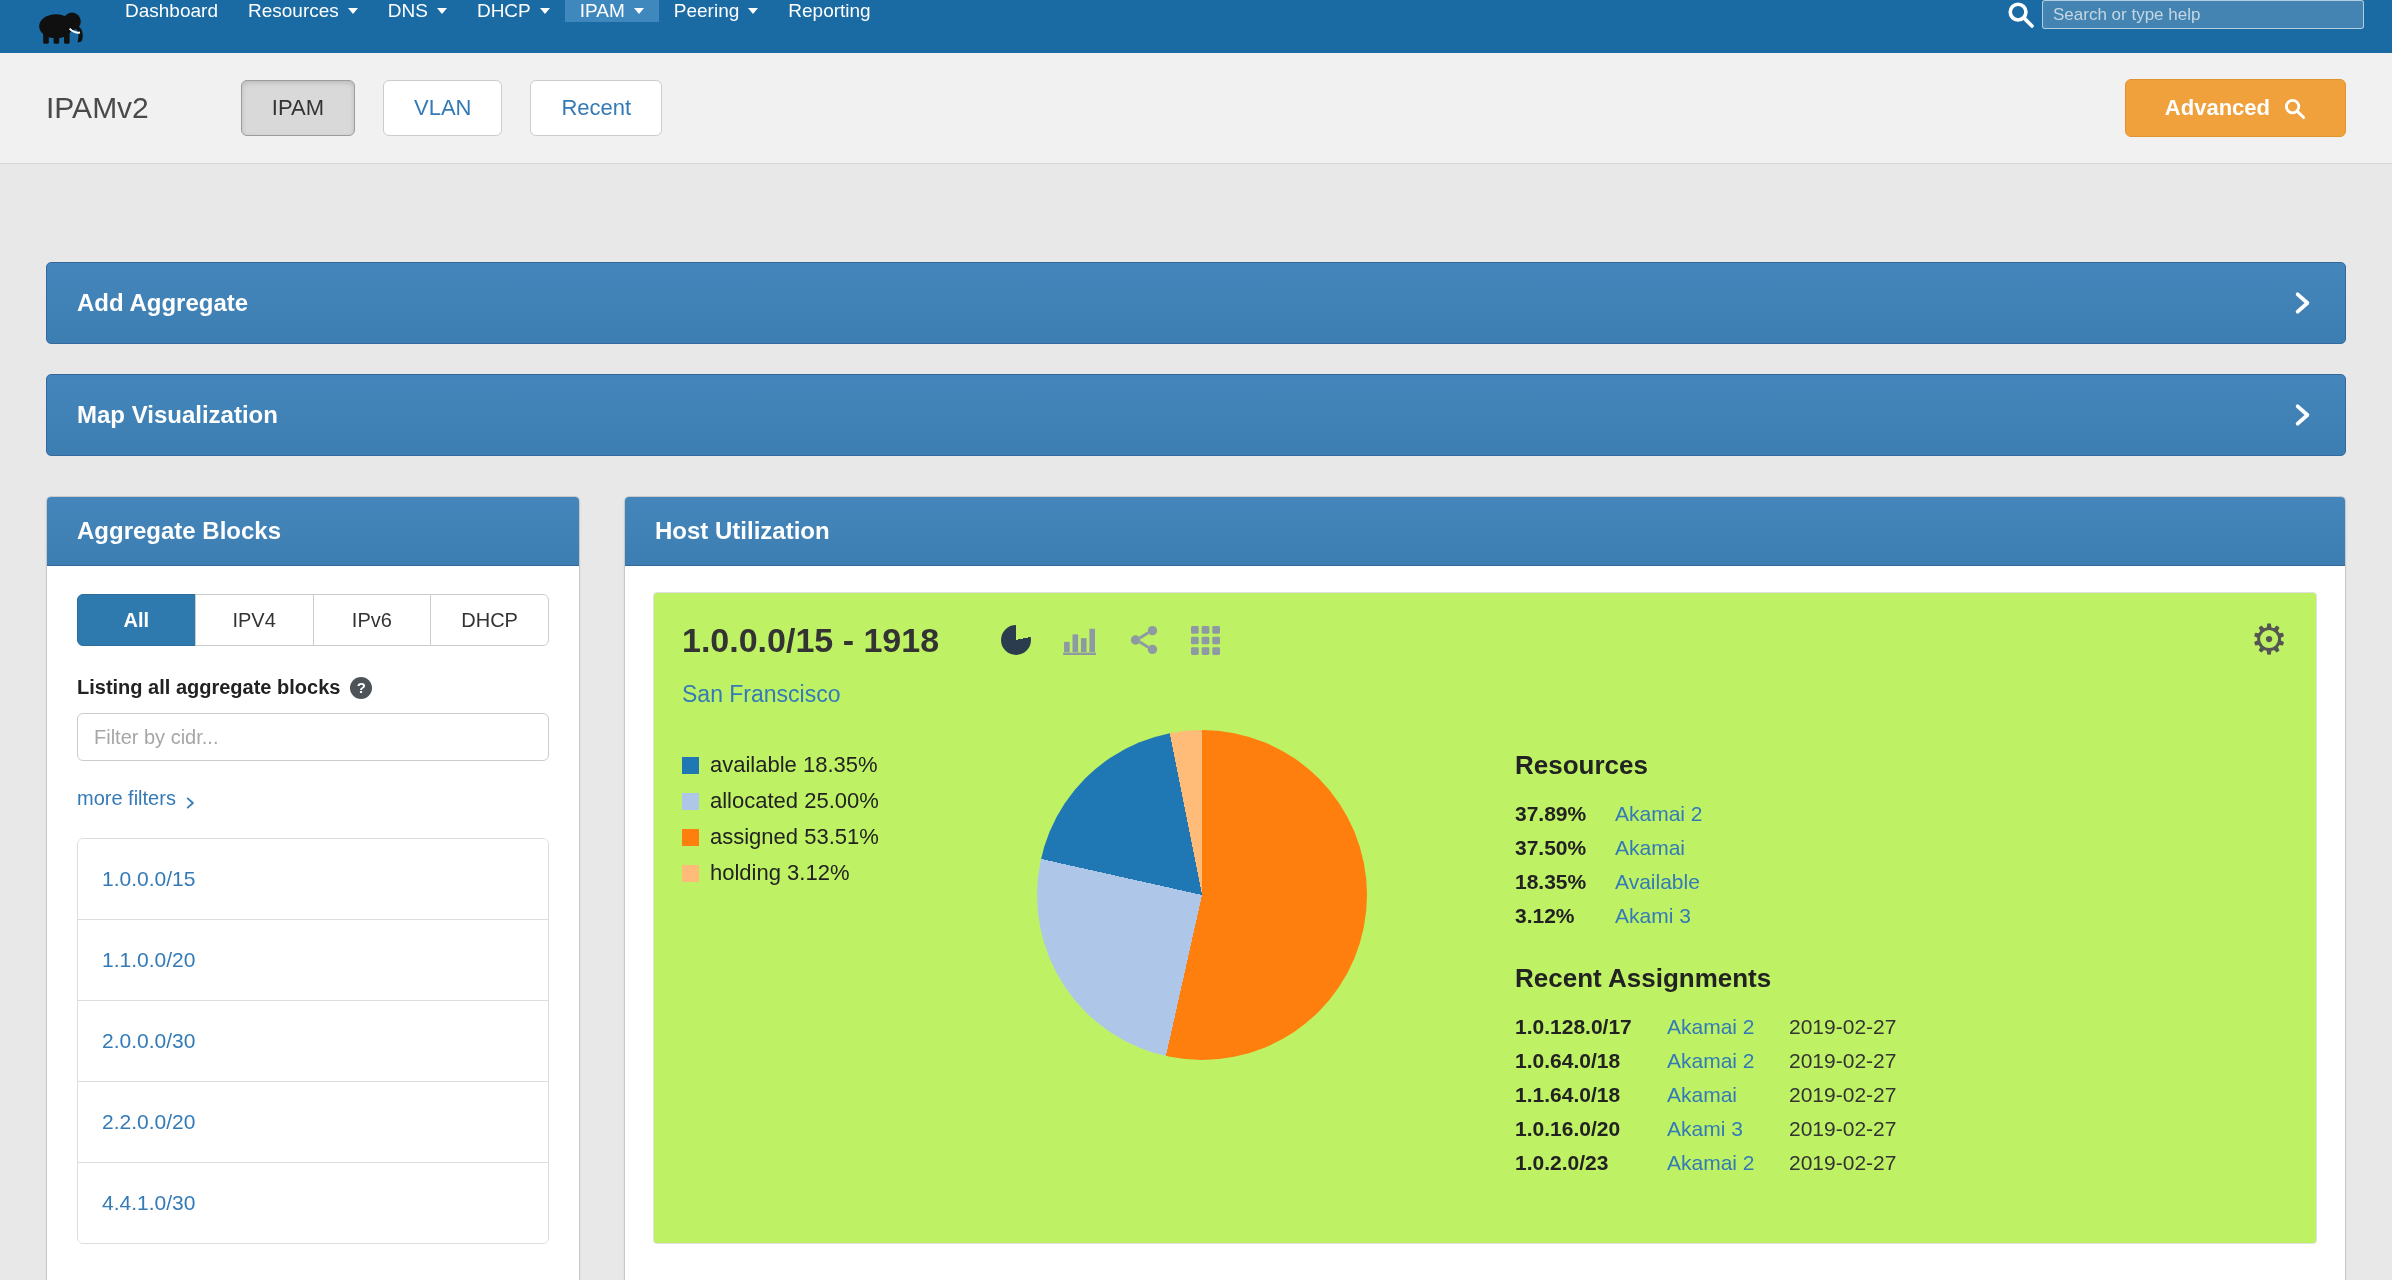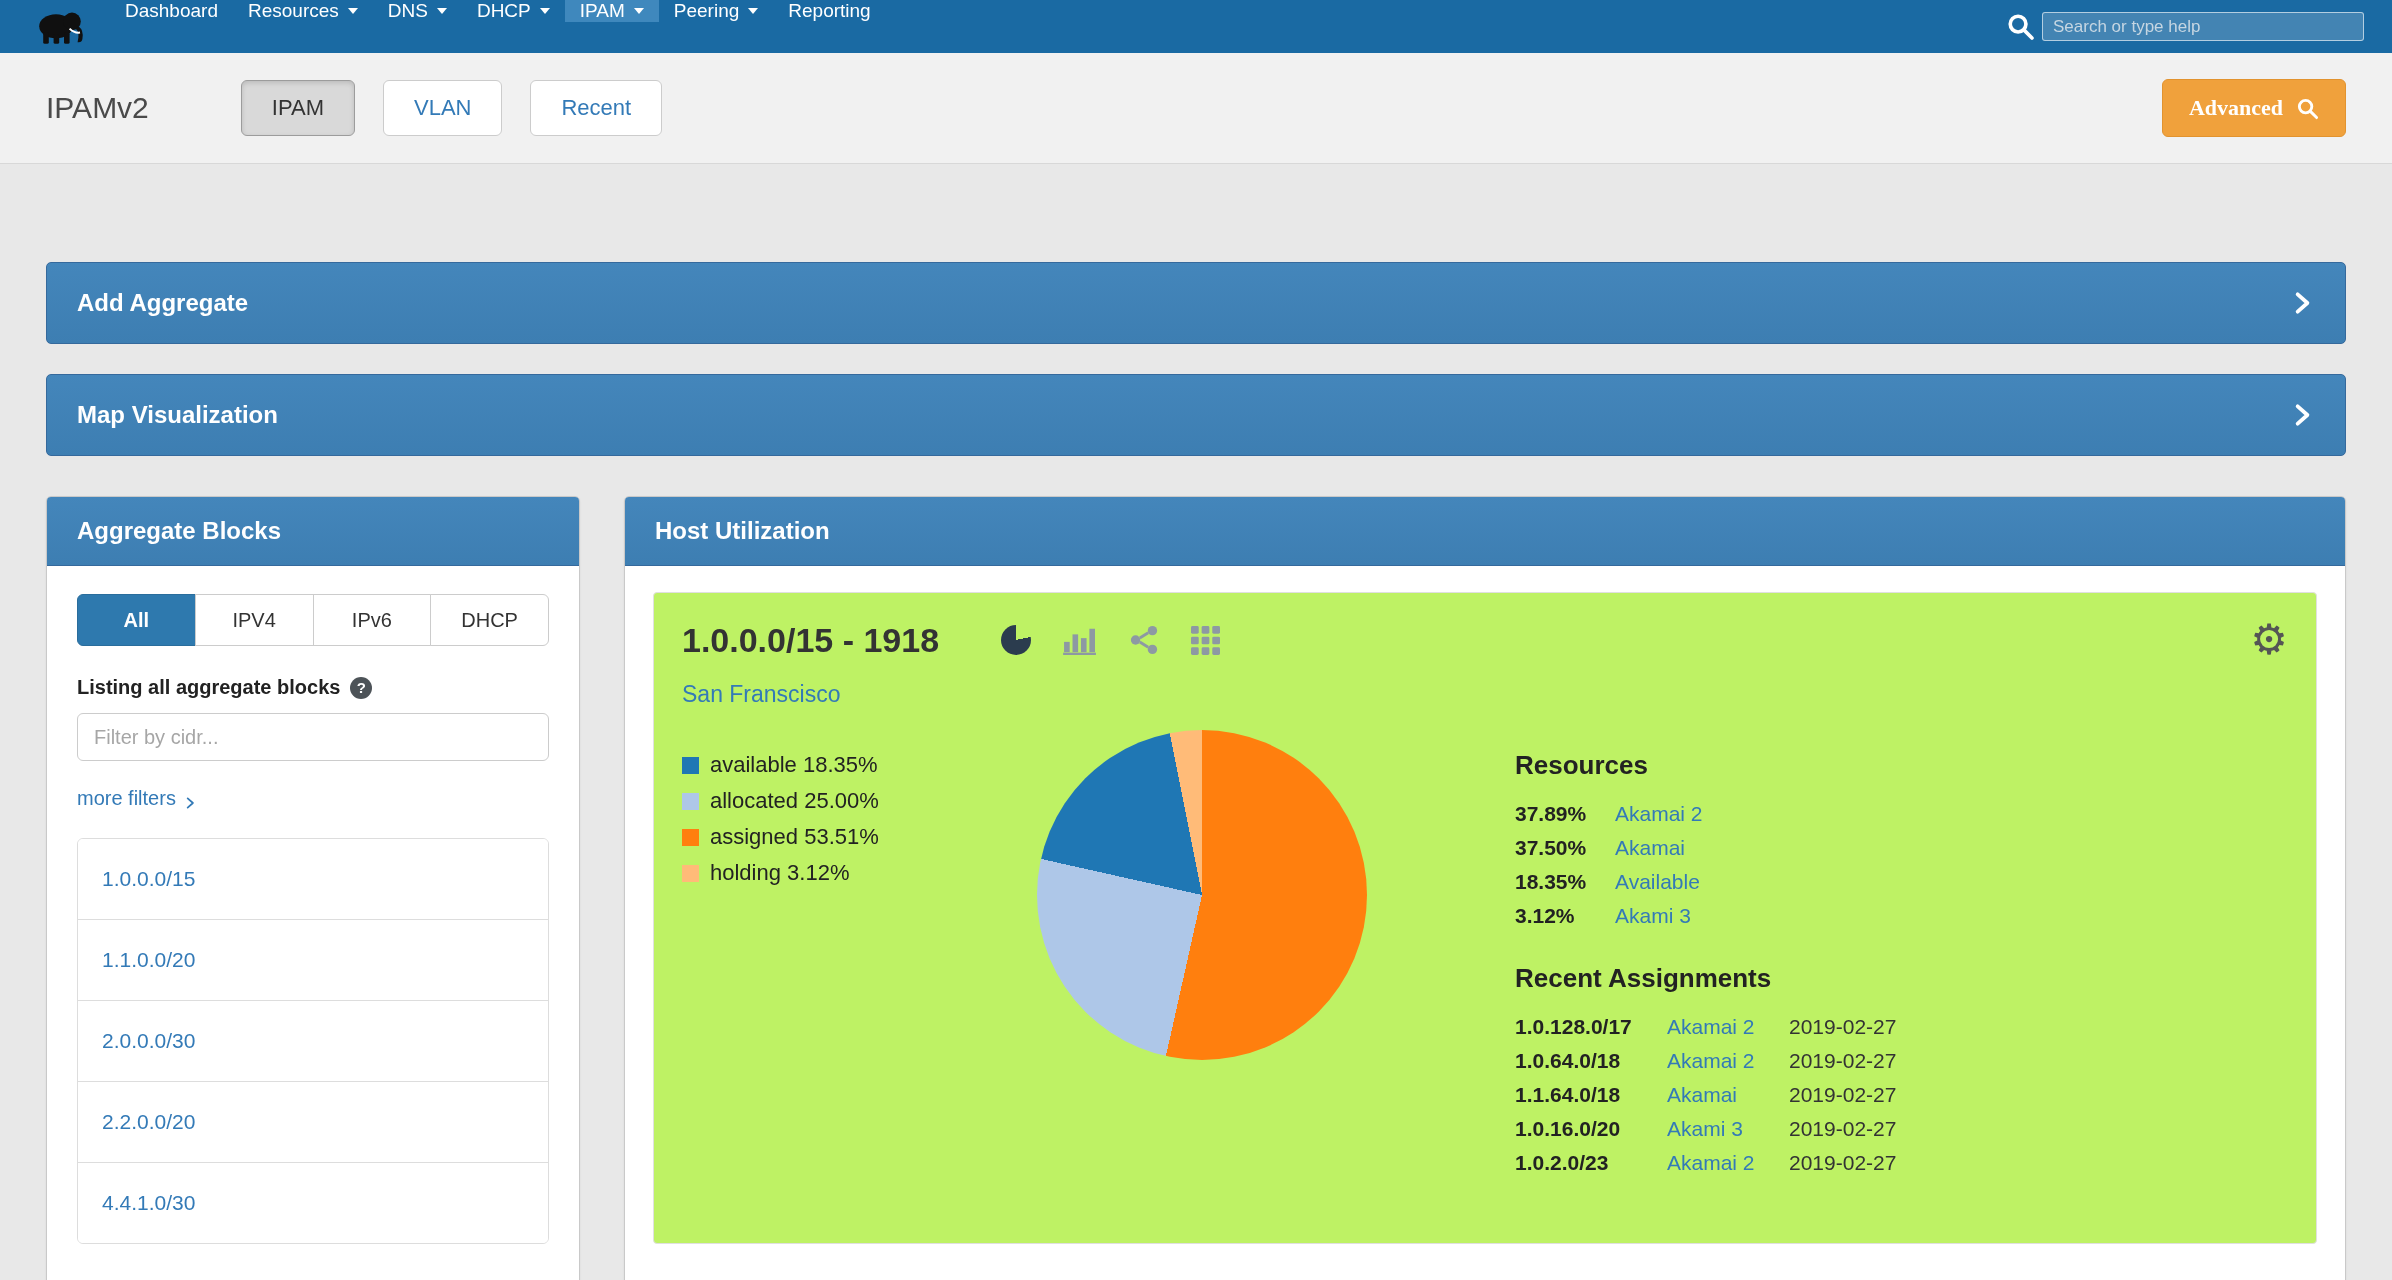--- a/index.html
+++ b/index.html
@@ -20,32 +20,32 @@
   a{text-decoration:none}
 
   
   .navbar{height:53px;background:var(--navbar-bg);display:flex;align-items:stretch;padding-right:28px}
   .brand{display:flex;align-items:center;padding:0 22px 0 32px;cursor:pointer}
   .brand svg{width:56px;height:42px;display:block}
   .nav-items{display:flex;align-items:flex-start}
   .nav-item{display:flex;align-items:center;gap:9px;padding:0 15px;color:#fff;font-size:19px;cursor:pointer;white-space:nowrap}
   .nav-item.active{background:var(--navbar-active)}
   .caret{width:0;height:0;border-left:5px solid transparent;border-right:5px solid transparent;border-top:6px solid #fff}
-  .nav-search{margin-left:auto;display:flex;align-items:center;gap:7px}
+  .nav-search{margin-left:auto;display:flex;gap:7px}
   .nav-search .search-icon{color:#fff;display:flex;cursor:pointer}
   .nav-search .search-icon svg{width:29px;height:29px}
   .nav-search input{width:322px;height:29px;background:rgba(255,255,255,.18);border:1px solid rgba(255,255,255,.6);border-radius:3px;padding:0 10px;font-size:17px;color:#fff;outline:none;font-family:inherit}
   .nav-search input::placeholder{color:#c6d6e2}
 
   
   .page-header{background:#f1f1f1;border-bottom:1px solid #d8d8d8;padding:26px 46px;display:flex;align-items:center}
   .page-title{font-size:30px;font-weight:400;color:#4a4a4a;margin-right:92px}
   .btn{font-size:22px;padding:14px 30px;border-radius:6px;border:1px solid #ccc;background:#fff;color:var(--link-blue);margin-right:28px;cursor:pointer;font-family:inherit}
   .btn.active-tab{background:#d9d9d9;border-color:#9c9c9c;color:#333;box-shadow:inset 0 2px 5px rgba(0,0,0,.14)}
-  .btn-advanced{margin-left:auto;margin-right:0;background:var(--accent-orange);border:1px solid #e2932f;color:#fff;font-weight:bold;display:flex;align-items:center;gap:13px;padding:15px 26px;font-size:22px;border-radius:6px;cursor:pointer;font-family:Liberation Serif, serif}
+  .btn-advanced{margin-left:auto;margin-right:0;background:var(--accent-orange);border:1px solid #e2932f;color:#fff;font-weight:bold;display:flex;align-items:center;gap:13px;padding:15px 39px;font-size:22px;border-radius:6px;cursor:pointer;font-family:Liberation Sans, sans-serif}
   .btn-advanced svg{width:23px;height:23px}
 
   
   .collapse-bar{margin:0 46px;height:82px;background:linear-gradient(#4486bb,var(--panel-blue));border:1px solid #35699c;border-radius:5px;display:flex;align-items:center;padding:0 30px;color:#fff;font-size:24px;font-weight:bold;cursor:pointer}
   .bar-add{margin-top:98px}
   .bar-map{margin-top:30px}
   .collapse-bar .chev{margin-left:auto;display:flex}
   .chev svg{width:26px;height:26px}
 
   

